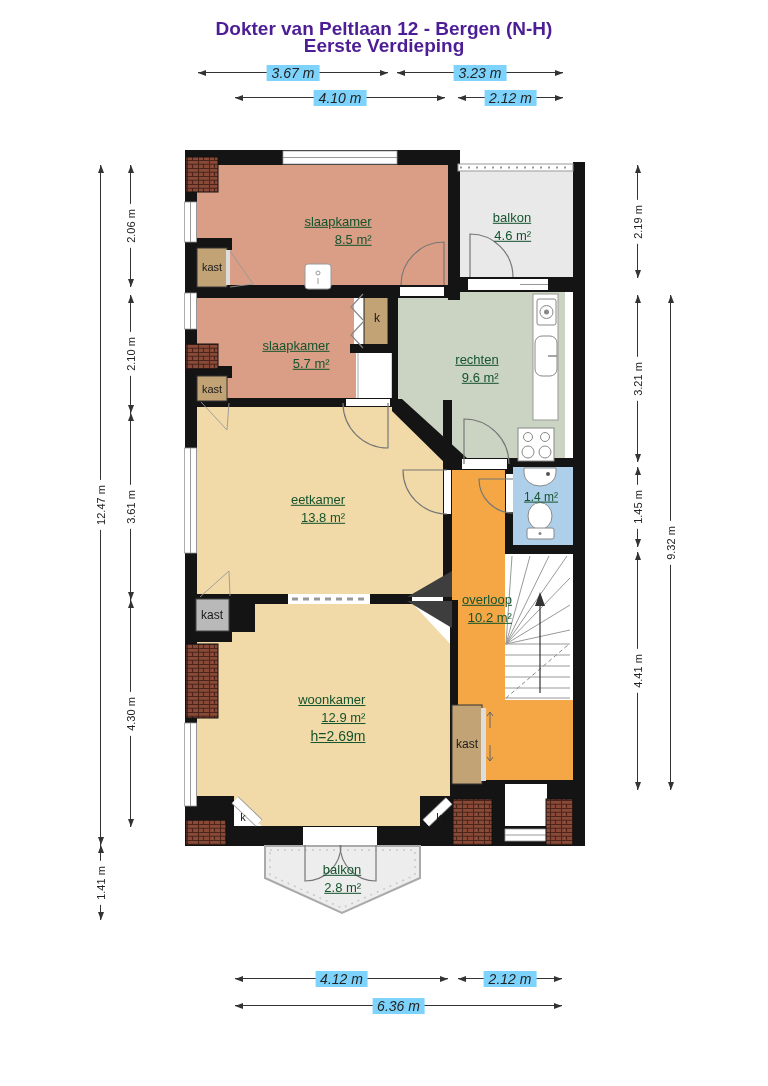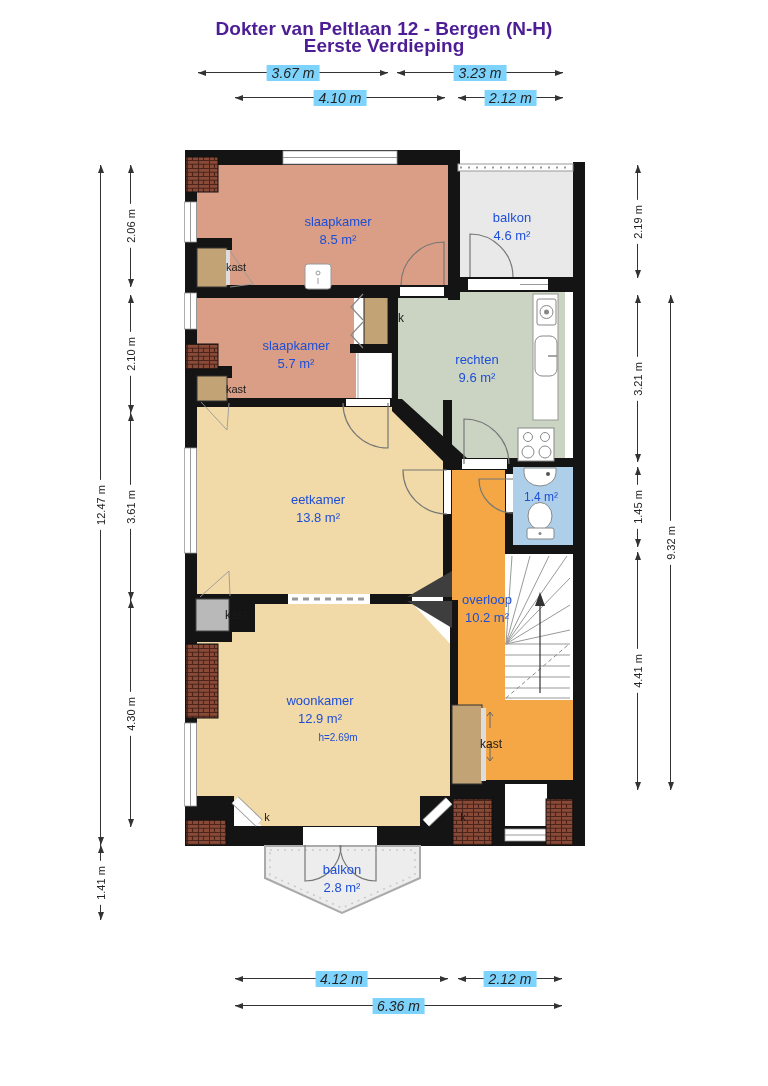--- a/index.html
+++ b/index.html
@@ -17,24 +17,24 @@
   .dimh span{position:absolute;left:50%;top:-0.5px;transform:translate(-50%,-50%);
     background:#7dd3fc;padding:0 5px;font-size:14px;color:#222;white-space:nowrap;font-style:italic;}
   .dimv{position:absolute;width:0;border-left:1px solid #333;}
   .dimv::before{content:"";position:absolute;left:-3.5px;top:0;width:0;height:0;
     border-left:3px solid transparent;border-right:3px solid transparent;border-bottom:8px solid #333;}
   .dimv::after{content:"";position:absolute;left:-3.5px;bottom:0;width:0;height:0;
     border-left:3px solid transparent;border-right:3px solid transparent;border-top:8px solid #333;}
   .dimv span{position:absolute;top:50%;left:-0.5px;transform:translate(-50%,-50%) rotate(-90deg);
     background:#fff;padding:0 5px;font-size:11px;color:#222;white-space:nowrap;}
   
-  .rlabel{position:absolute;transform:translate(-50%,-50%);text-align:center;
-    font-size:13px;line-height:1.4;color:#1d4ed8;white-space:nowrap;}
-  .rlabel .small{font-size:10px;margin-left:36px;}
-  .klabel{position:absolute;transform:translate(-50%,-50%);font-size:11px;color:#1a1a1a;white-space:nowrap;margin-left:24px;}
+  .rlabel{position:absolute;transform:translate(-50%,-50%);text-align:right;
+    font-size:13px;line-height:1.4;color:#14532d;white-space:nowrap;text-decoration:underline;}
+  .rlabel .small{font-size:14px;margin-left:36px;}
+  .klabel{position:absolute;transform:translate(-50%,-50%);font-size:11px;color:#1a1a1a;white-space:nowrap;}
   .footer{position:absolute;top:1030px;left:0;width:768px;text-align:center;
     font-size:10px;line-height:1.33;color:#222;}
 </style>
 </head>
 <body>
 
 <div id="canvas">
 
   <div class="title-line" style="top:18px">Dokter van Peltlaan 12 - Bergen (N-H)</div>
   <div class="title-line" style="top:35px">Eerste Verdieping</div>

